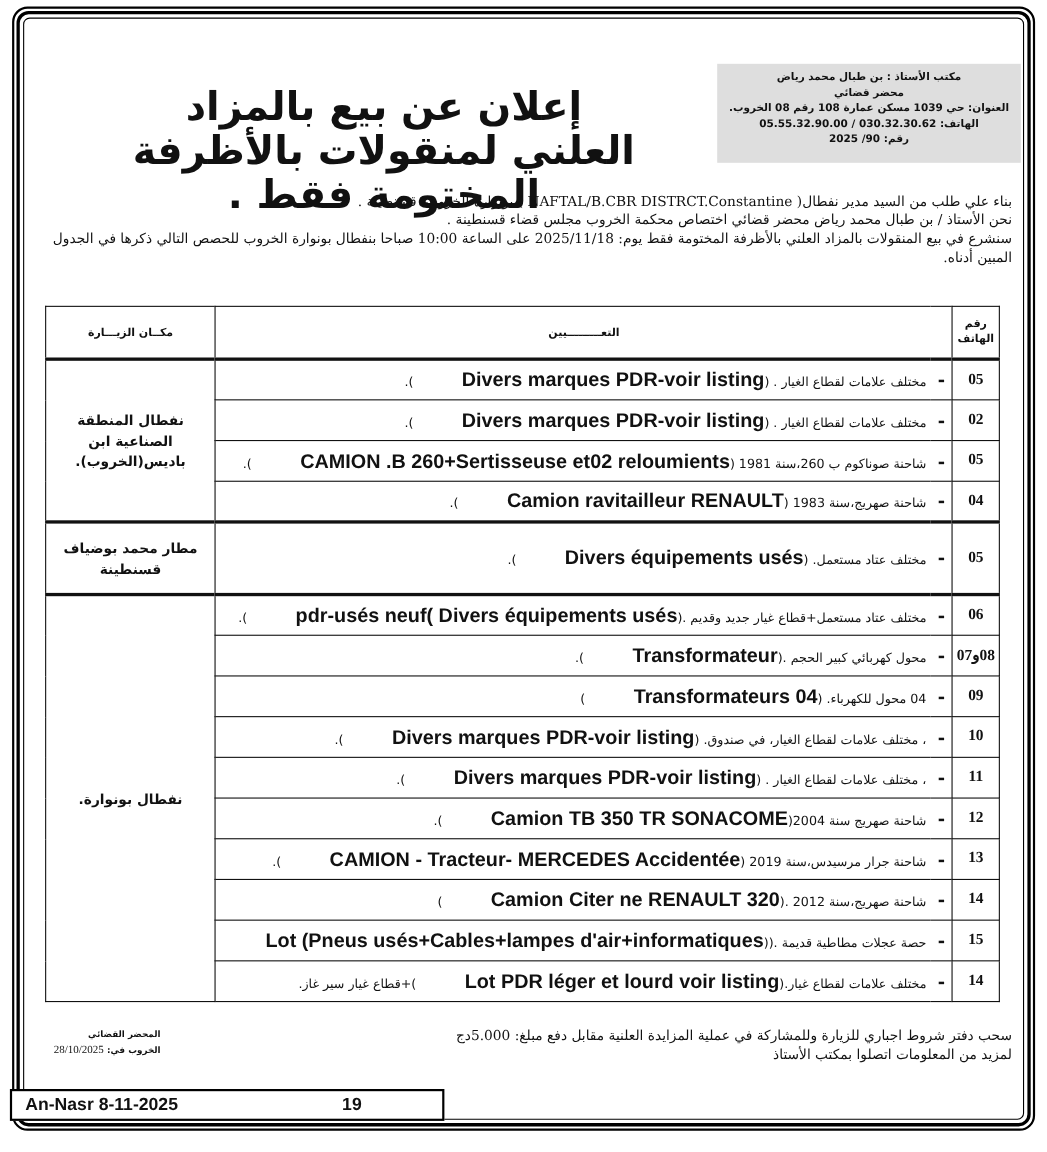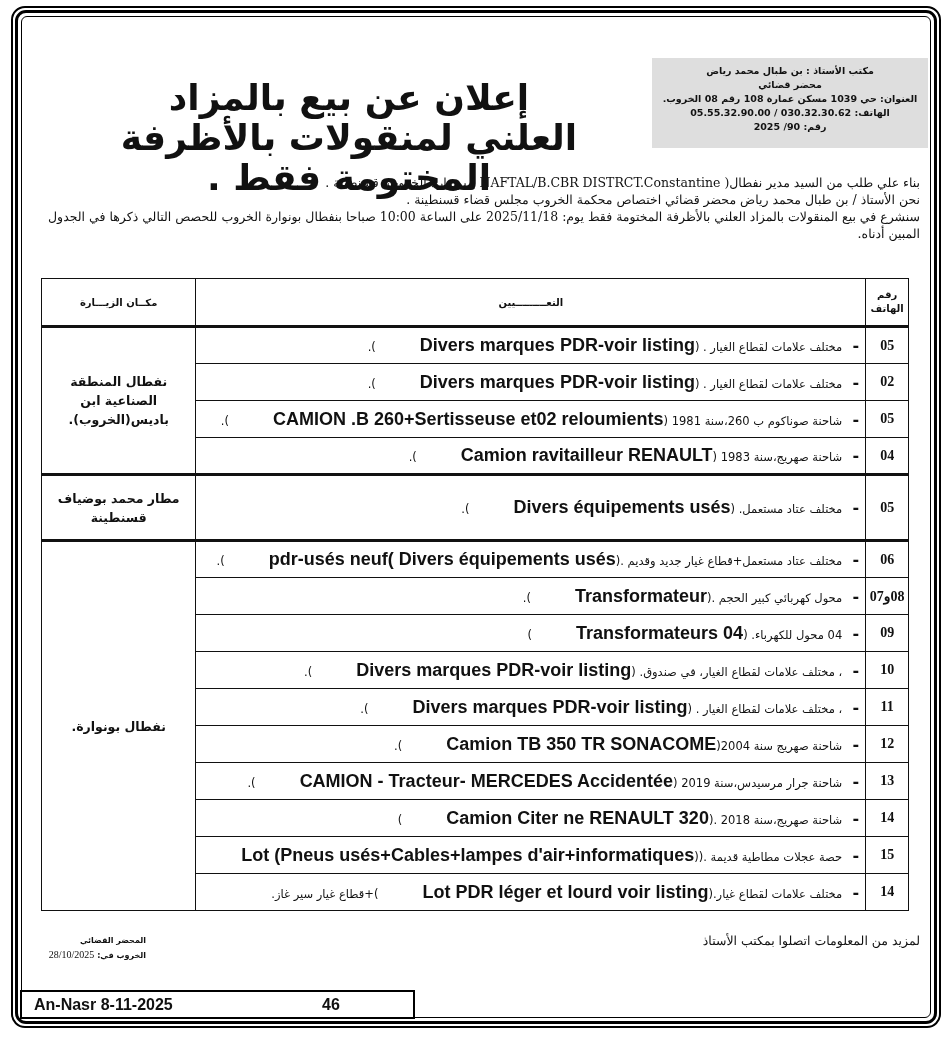--- a/index.html
+++ b/index.html
@@ -51,21 +51,21 @@
   tr.group-start td { border-top: 3px solid #111; }
 
   .footer-text { position: absolute; right: 8px; top: 914px; width: 620px; direction: rtl; text-align: right;
                  font-family: "DejaVu Serif", serif; font-size: 12.5px; line-height: 18px; }
   .footer-text p { margin: 0; }
 
   .signature { position: absolute; left: 2px; top: 916px; direction: rtl; text-align: right;
                font-family: "DejaVu Sans", sans-serif; font-size: 8px; font-weight: bold; line-height: 14px; width: 120px; }
   .signature .date { font-family: "Liberation Serif", serif; font-weight: normal; font-size: 10px; }
 
-  .pub-box { position: absolute; left: 20px; top: 990px; width: 395px; height: 29px;
+  .pub-box { position: absolute; left: 9px; top: 990px; width: 395px; height: 29px;
              border: 2.5px solid #000; background: #fff; box-sizing: border-box;
              font-family: "Liberation Sans", sans-serif; font-weight: bold; font-size: 16px; }
   .pub-box .pub-name { position: absolute; left: 12px; top: 4px; }
   .pub-box .pub-page { position: absolute; left: 300px; top: 4px; }
 </style>
 </head>
 <body>
 
 <div class="frame-outer"></div>
 <div class="frame-mid"></div>
@@ -161,44 +161,45 @@
           <td class="desc"><span>شاحنة صهريج سنة 2004(</span><span class="fr">Camion TB 350 TR SONACOME</span><span>).</span></td>
         </tr>
         <tr class="lot-row">
           <td class="num">13</td>
           <td class="dash">-</td>
           <td class="desc"><span>شاحنة جرار مرسيدس،سنة 2019 (</span><span class="fr">CAMION - Tracteur- MERCEDES Accidentée</span><span>).</span></td>
         </tr>
         <tr class="lot-row">
           <td class="num">14</td>
           <td class="dash">-</td>
-          <td class="desc"><span>شاحنة صهريج،سنة 2018 .(</span><span class="fr">Camion Citer ne RENAULT 320</span><span>)</span></td>
+          <td class="desc"><span>شاحنة صهريج،سنة 2012 .(</span><span class="fr">Camion Citer ne RENAULT 320</span><span>)</span></td>
         </tr>
         <tr class="lot-row">
           <td class="num">15</td>
           <td class="dash">-</td>
           <td class="desc"><span>حصة عجلات مطاطية قديمة .(</span><span class="fr">Lot (Pneus usés+Cables+lampes d'air+informatiques</span><span>)</span></td>
         </tr>
         <tr class="lot-row">
           <td class="num">14</td>
           <td class="dash">-</td>
           <td class="desc"><span>مختلف علامات لقطاع غيار.(</span><span class="fr">Lot PDR léger et lourd voir listing</span><span>)+قطاع غيار سير غاز.</span></td>
         </tr>
       </tbody>
   </table>
 
   <div class="footer-text">
+    <p>سحب دفتر شروط اجباري للزيارة وللمشاركة في عملية المزايدة العلنية مقابل دفع مبلغ: 5.000دج</p>
     <p>لمزيد من المعلومات اتصلوا بمكتب الأستاذ</p>
   </div>
 
   <div class="signature">
     <div>المحضر القضائي</div>
     <div>
       <span>الخروب في:</span>
       <span class="date">28/10/2025</span>
     </div>
   </div>
 </div>
 
 <div class="pub-box">
   <span class="pub-name">An-Nasr 8-11-2025</span>
-  <span class="pub-page">46</span>
+  <span class="pub-page">19</span>
 </div>
 
 </body></html>

